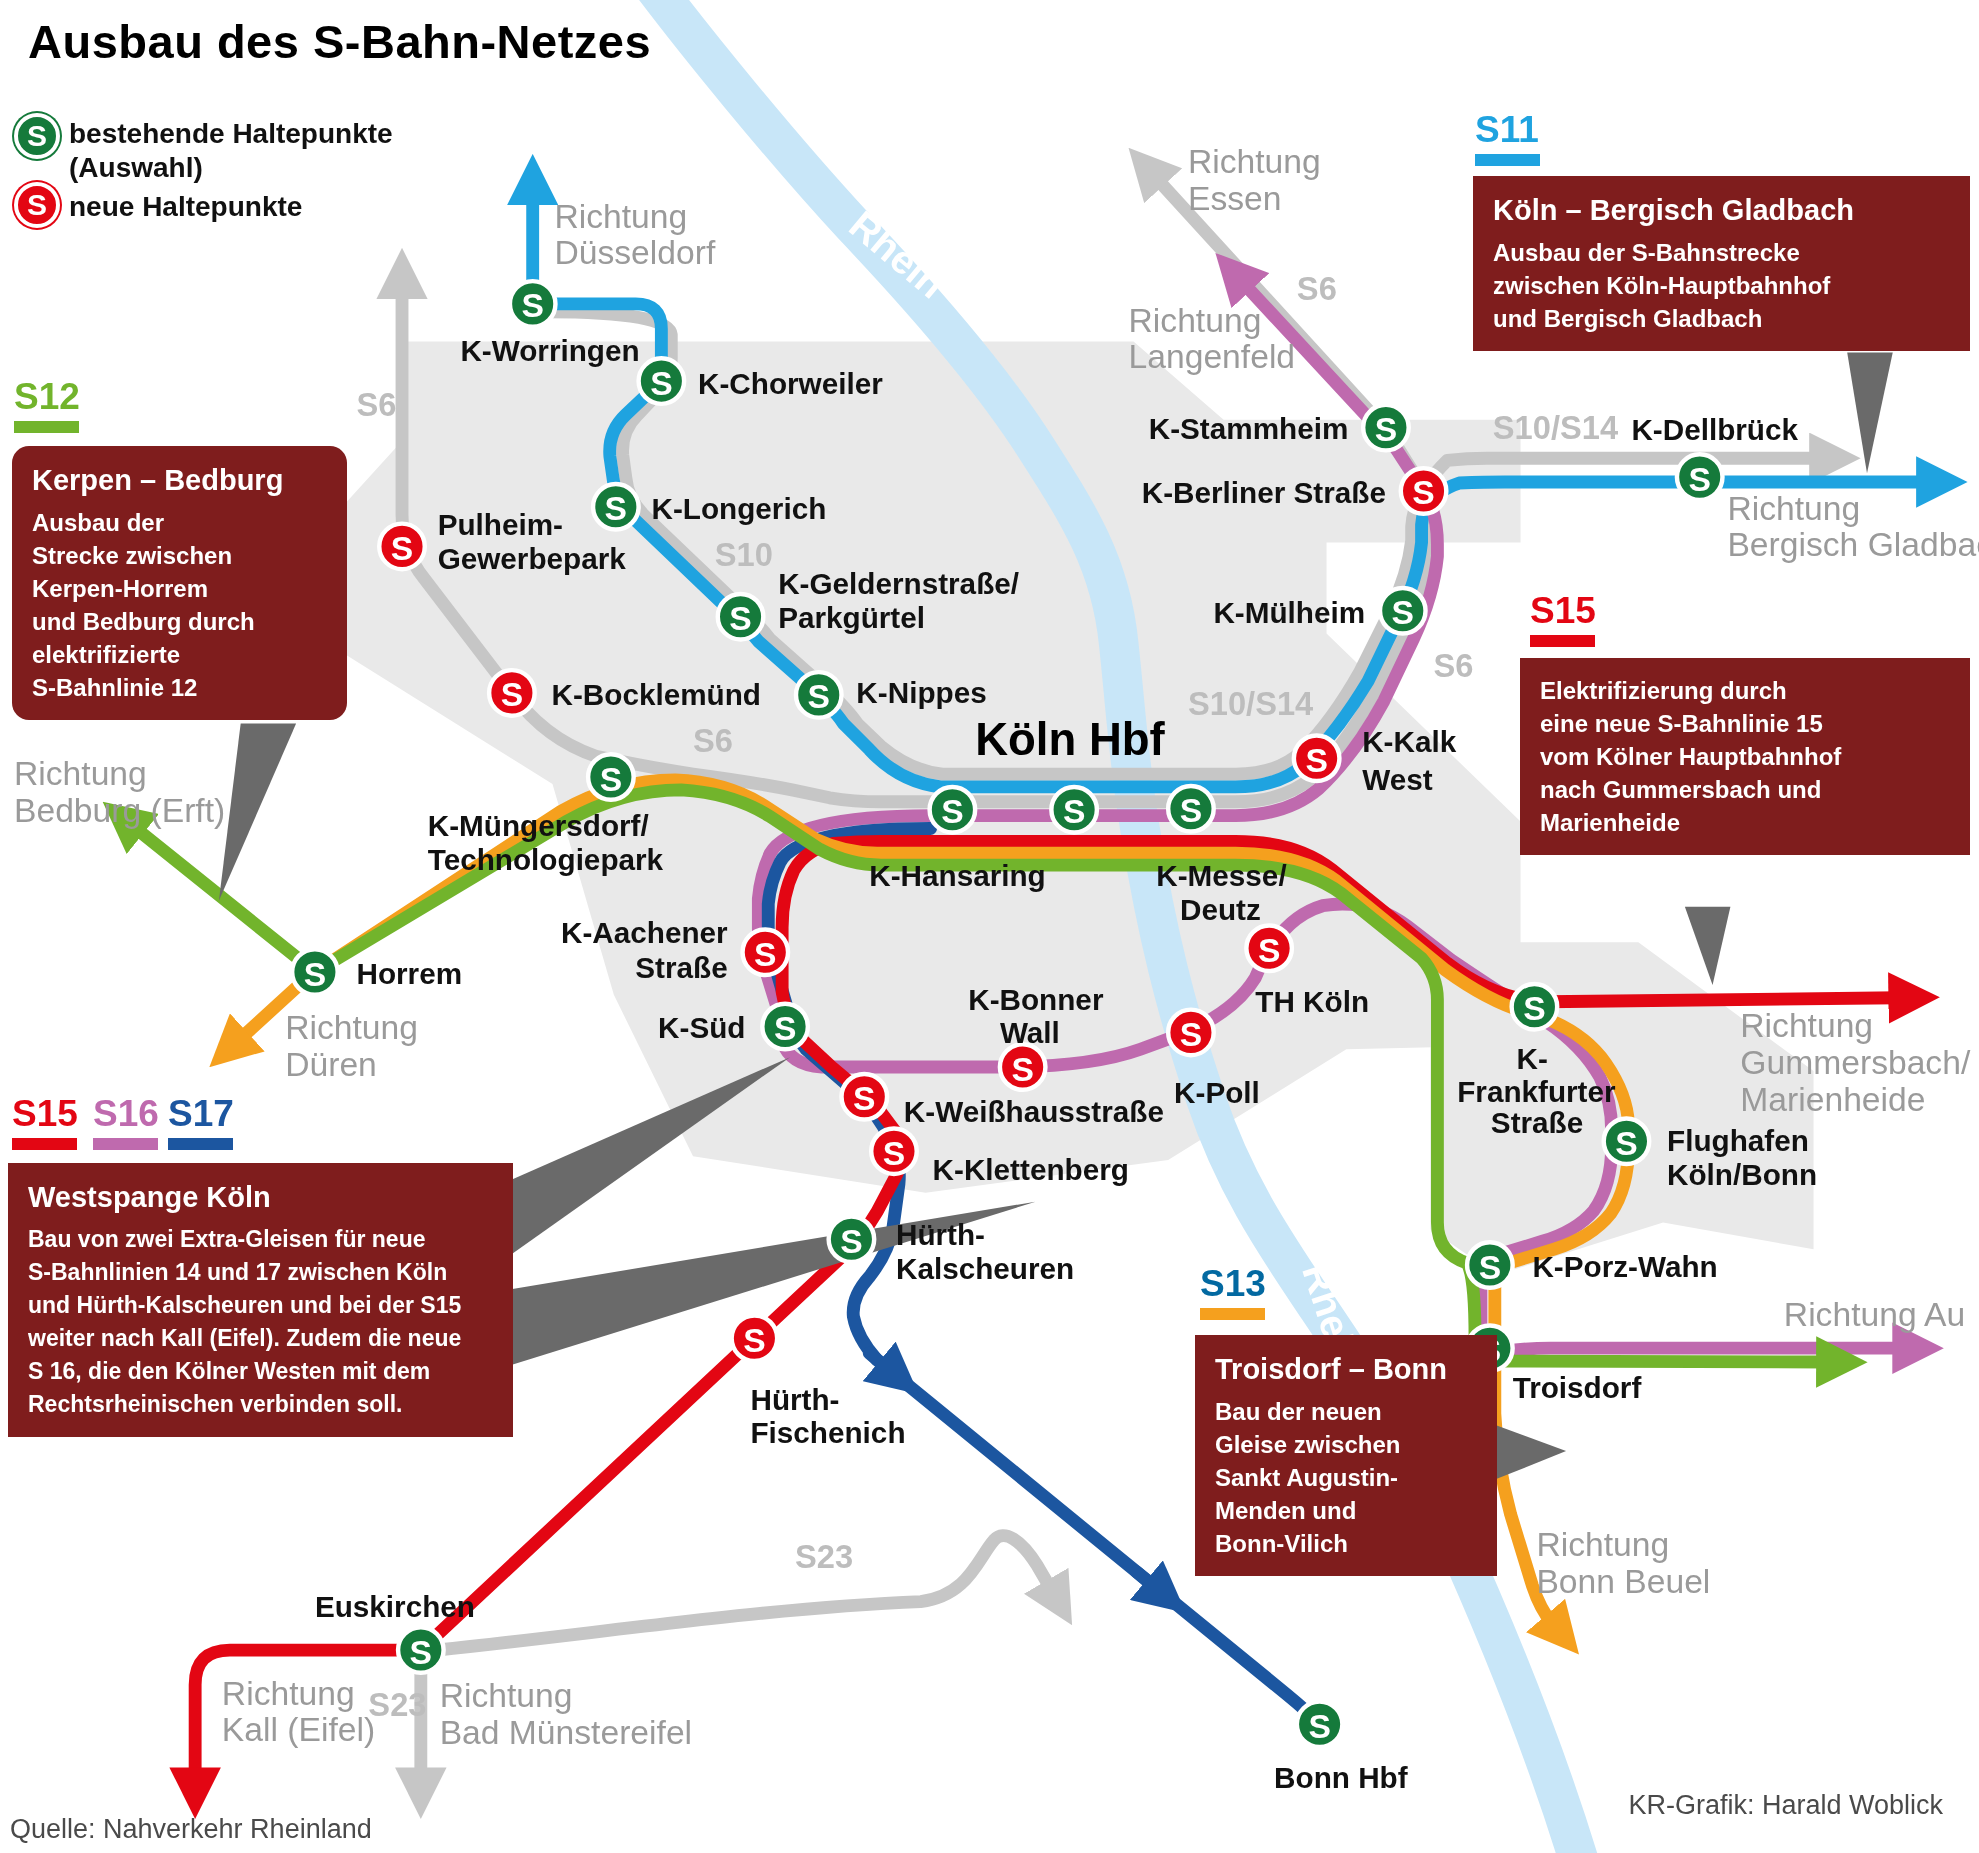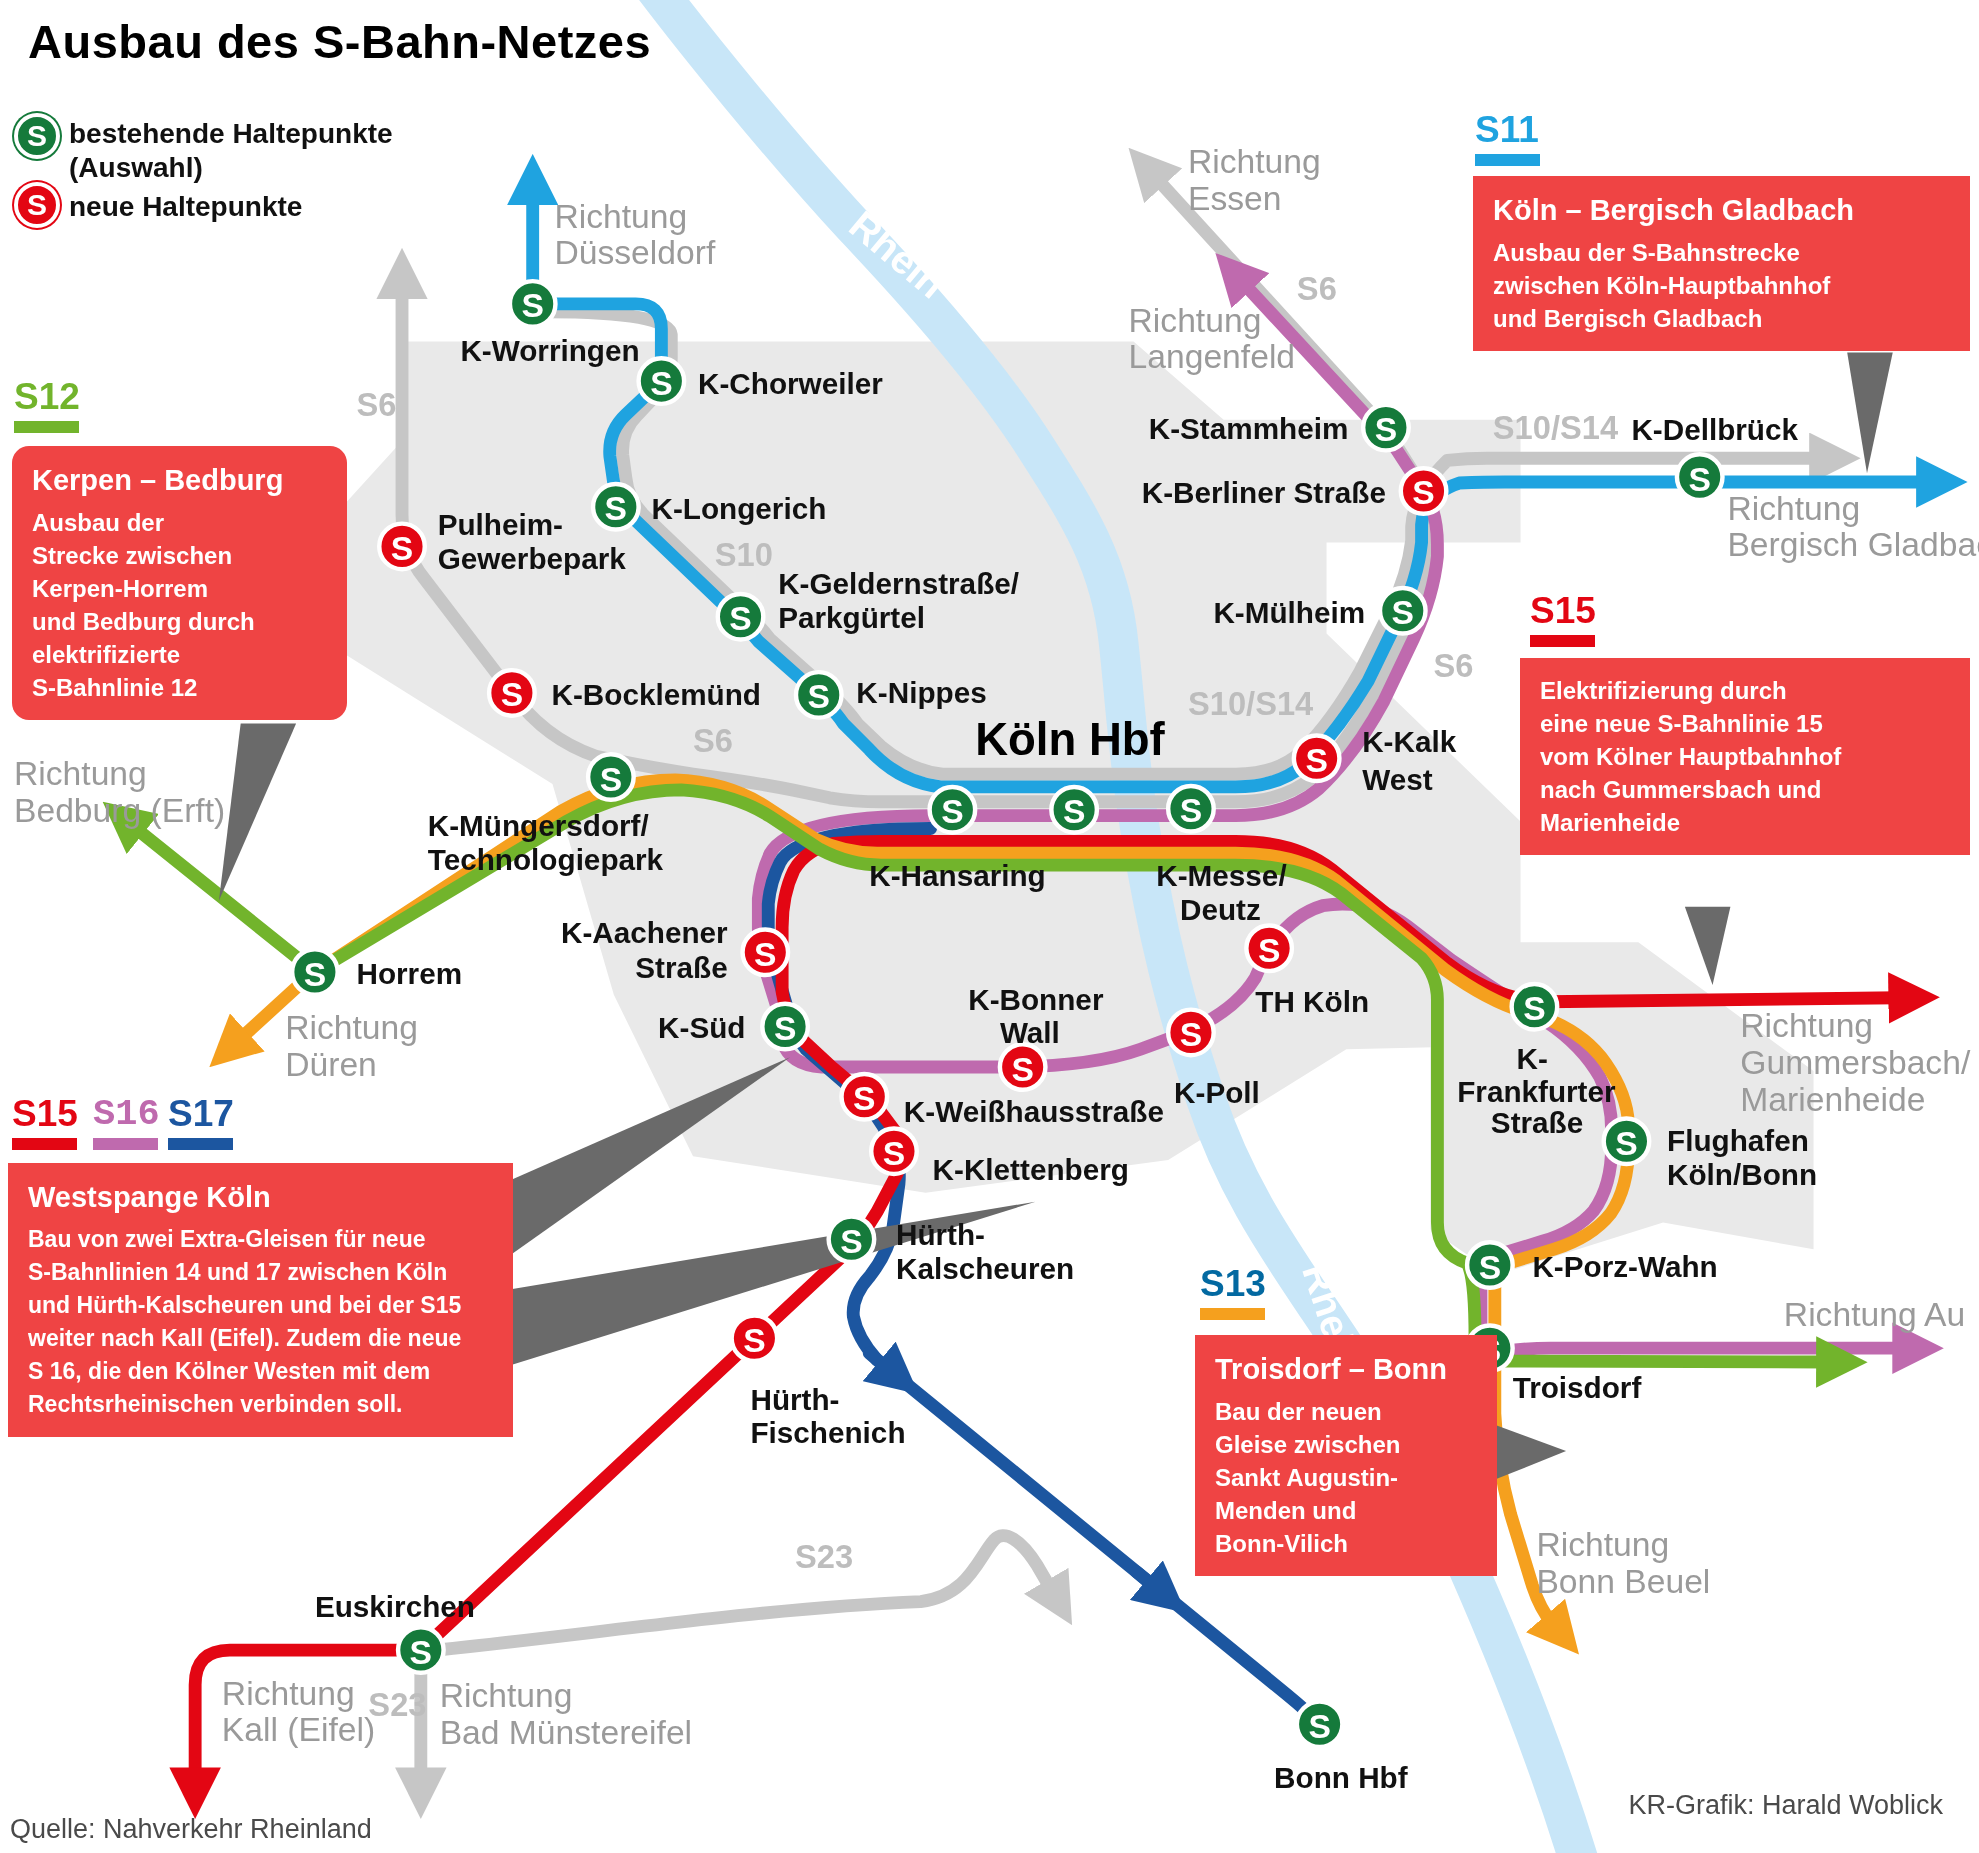--- a/index.html
+++ b/index.html
@@ -9,21 +9,21 @@
   .overlay{position:absolute;left:0;top:0;width:100%;height:100%;}
   .overlay > *{position:absolute;}
   .page-title{font-size:47px;font-weight:bold;color:#000;letter-spacing:0.5px;white-space:nowrap;}
   .legend-badge{display:flex;align-items:center;justify-content:center;width:46px;height:46px;
         border-radius:50%;color:#fff;font-weight:bold;font-size:30px;border:4px solid #fff;
         box-sizing:border-box;}
   .legend-text{font-size:28px;font-weight:bold;color:#111;white-space:nowrap;line-height:34px;}
   .chip{white-space:nowrap;}
   .chip .chip-label{font-size:37px;font-weight:bold;display:block;line-height:38px;}
   .chip .chip-bar{height:12px;width:65px;margin-top:5px;}
-  .callout{background:#ef4444;color:#fff;box-sizing:border-box;padding:16px 20px;}
+  .callout{background:#7f1d1d;color:#fff;box-sizing:border-box;padding:16px 20px;}
   .co-title{font-size:29px;font-weight:bold;line-height:36px;margin-bottom:8px;white-space:nowrap;}
   .co-line{font-size:24px;font-weight:bold;line-height:33px;white-space:nowrap;}
   .callout.wide .co-line{font-size:23px;}
   .credit{font-size:27px;color:#4a4a4a;white-space:nowrap;}
   .station-label{font-weight:bold;font-size:30px;fill:#111;}
   .dir-label{font-size:34px;fill:#9a9a9a;}
   .code-label{font-size:33px;font-weight:bold;fill:#bdbdbd;}
   .river-label{font-size:40px;font-weight:bold;fill:#ffffff;}
   .hbf{font-size:46px;font-weight:bold;fill:#000;}
 </style>
@@ -328,21 +328,21 @@
         </div>
         <div class="chip" style="position: absolute; left: 1530px; top: 592px;">
           <span class="chip-label" style="color: rgb(227, 6, 19);">S15</span>
           <div class="chip-bar" style="background: rgb(227, 6, 19);"></div>
         </div>
         <div class="chip" style="position: absolute; left: 12px; top: 1095px;">
           <span class="chip-label" style="color: rgb(227, 6, 19);">S15</span>
           <div class="chip-bar" style="background: rgb(227, 6, 19);"></div>
         </div>
         <div class="chip" style="position: absolute; left: 93px; top: 1095px;">
-          <span class="chip-label" style="color: rgb(191, 106, 174); font-family: Liberation Mono, monospace;">S16</span>
+          <span class="chip-label" style="color: rgb(191, 106, 174);">S16</span>
           <div class="chip-bar" style="background: rgb(191, 106, 174);"></div>
         </div>
         <div class="chip" style="position: absolute; left: 168px; top: 1095px;">
           <span class="chip-label" style="color: rgb(28, 86, 160);">S17</span>
           <div class="chip-bar" style="background: rgb(28, 86, 160);"></div>
         </div>
         <div class="chip" style="position: absolute; left: 1200px; top: 1265px;">
           <span class="chip-label" style="color: #0369a1;">S13</span>
           <div class="chip-bar" style="background: rgb(245, 160, 30);"></div>
         </div>

